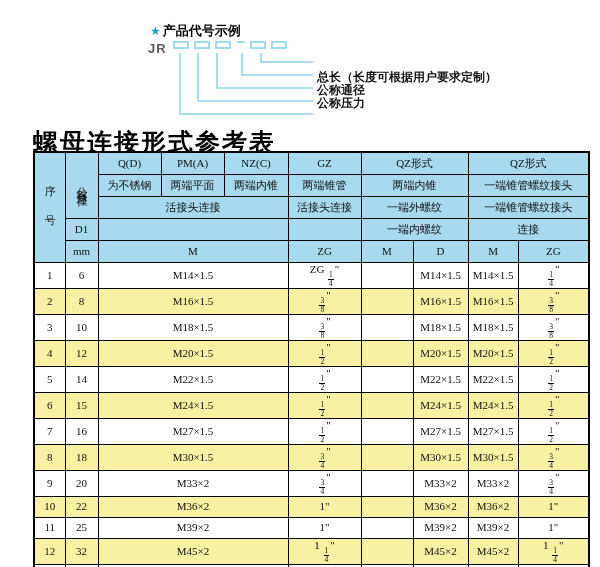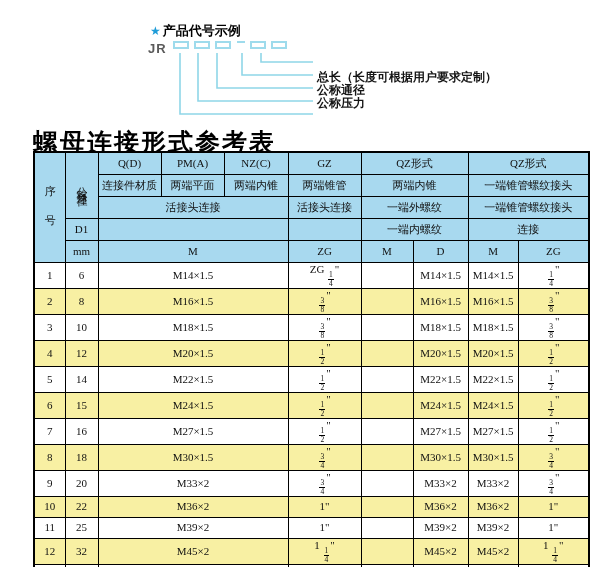--- a/index.html
+++ b/index.html
@@ -136,21 +136,21 @@
       <td rowspan="5"><span class="vtext v-serial">序号</span></td>
       <td rowspan="3"><span class="vtext v-dia">公称通径</span></td>
       <td>Q(D)</td>
       <td>PM(A)</td>
       <td>NZ(C)</td>
       <td>GZ</td>
       <td colspan="2">QZ形式</td>
       <td colspan="2">QZ形式</td>
     </tr>
     <tr>
-      <td>连接件材质</td>
+      <td>为不锈钢</td>
       <td>两端平面</td>
       <td>两端内锥</td>
       <td>两端锥管</td>
       <td colspan="2">两端内锥</td>
       <td colspan="2">一端锥管螺纹接头</td>
     </tr>
     <tr>
       <td colspan="3">活接头连接</td>
       <td>活接头连接</td>
       <td colspan="2">一端外螺纹</td>

